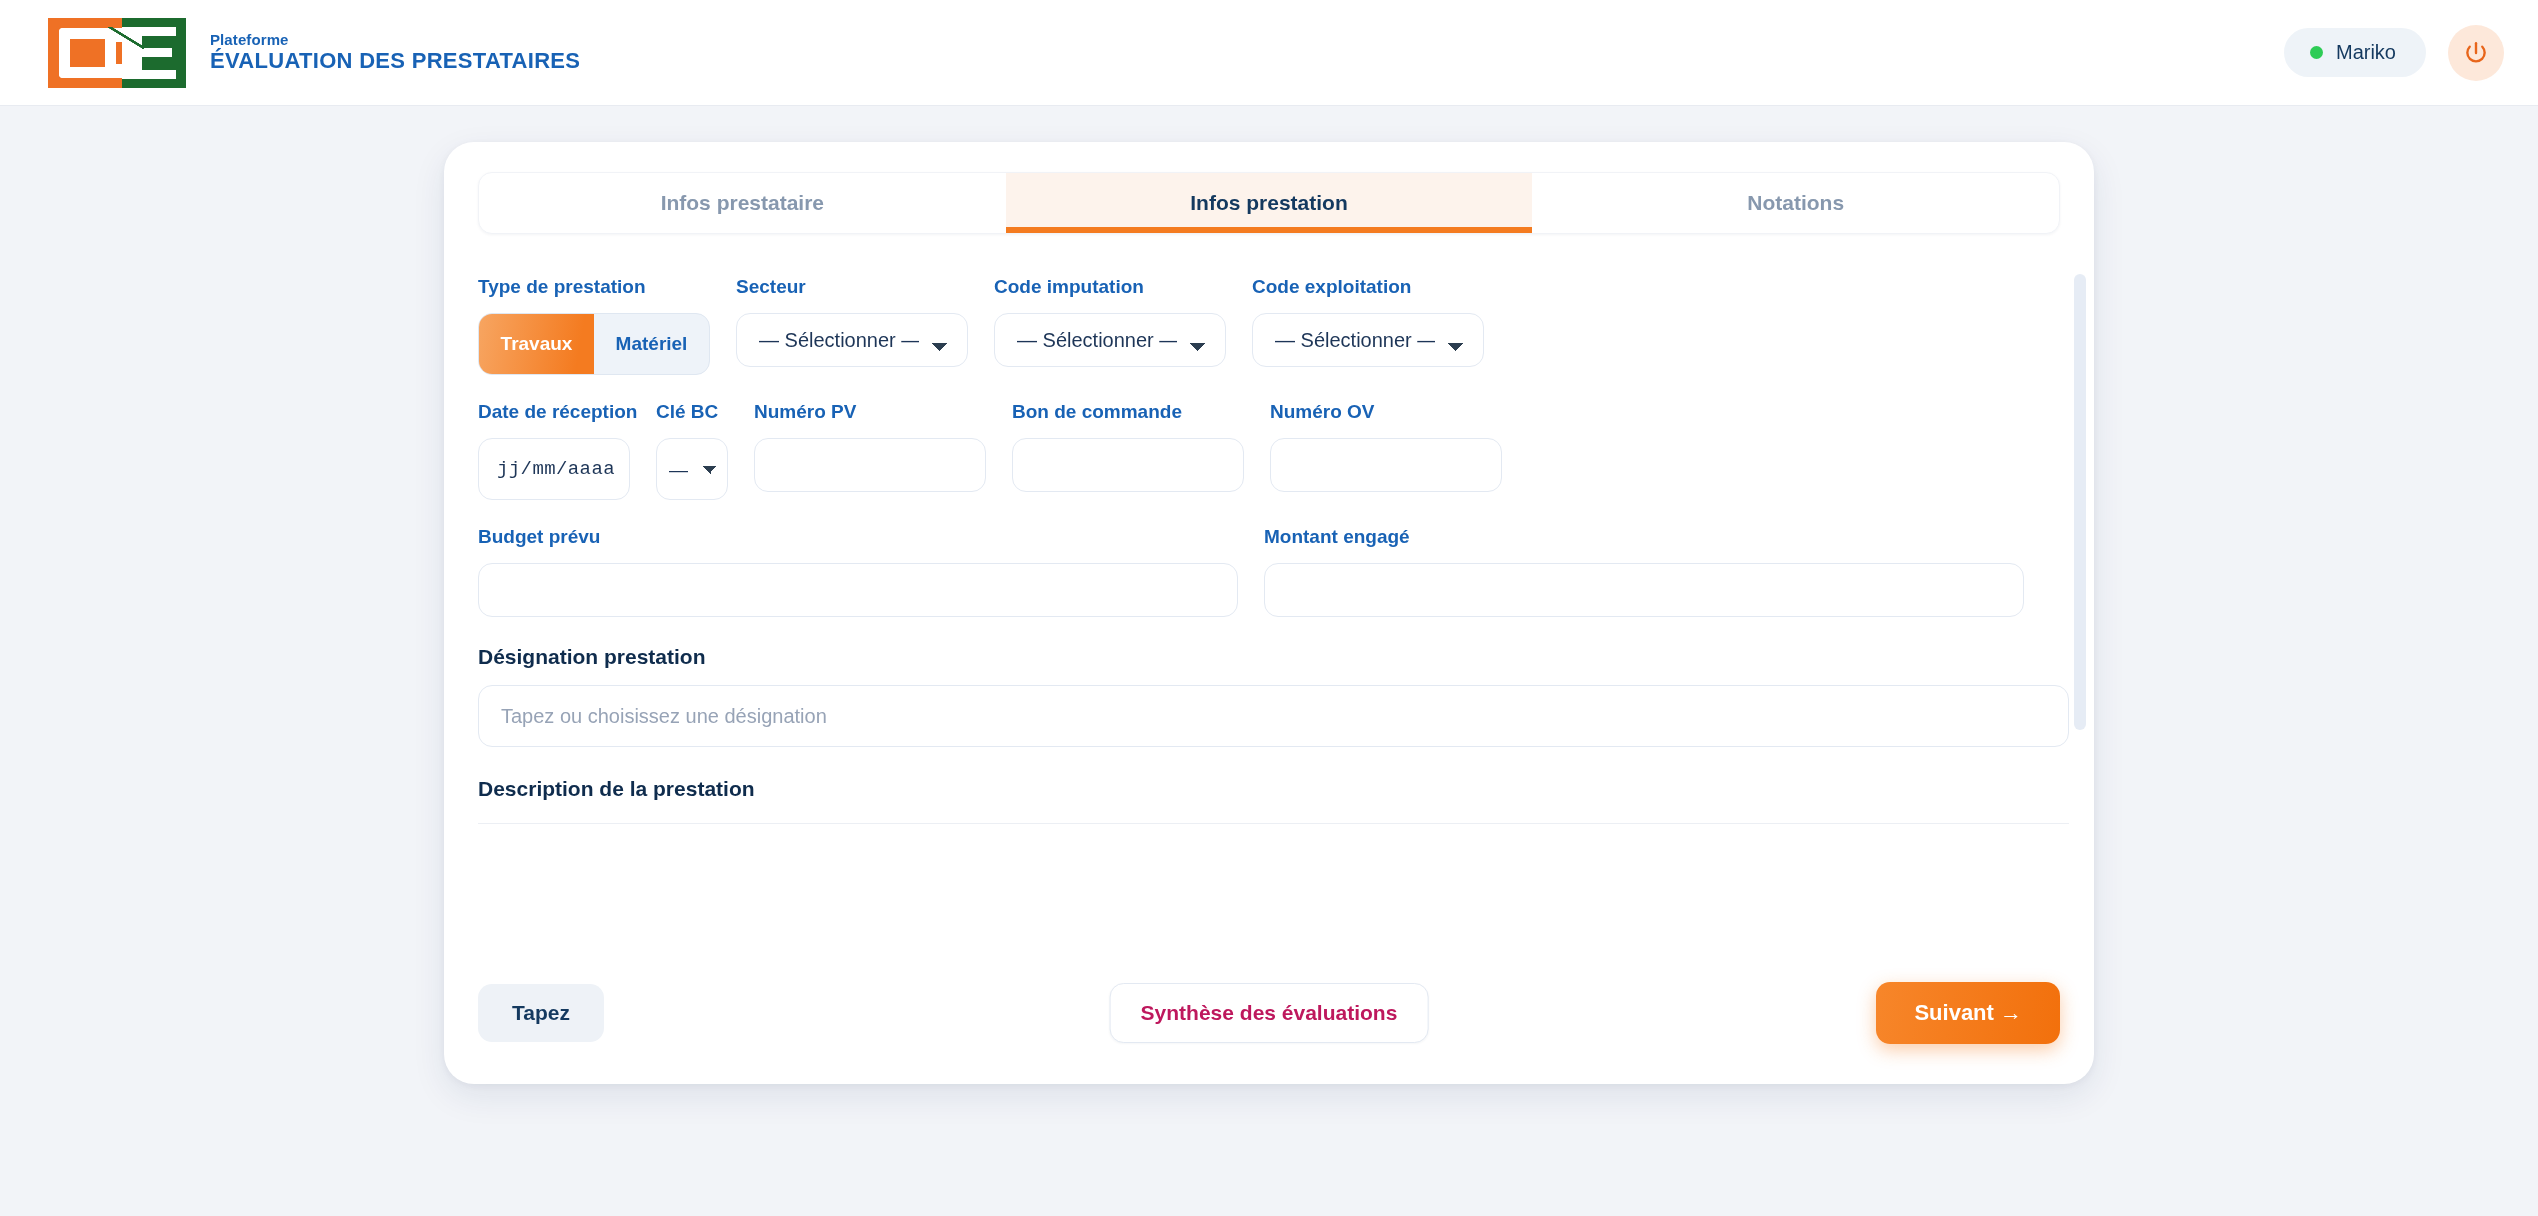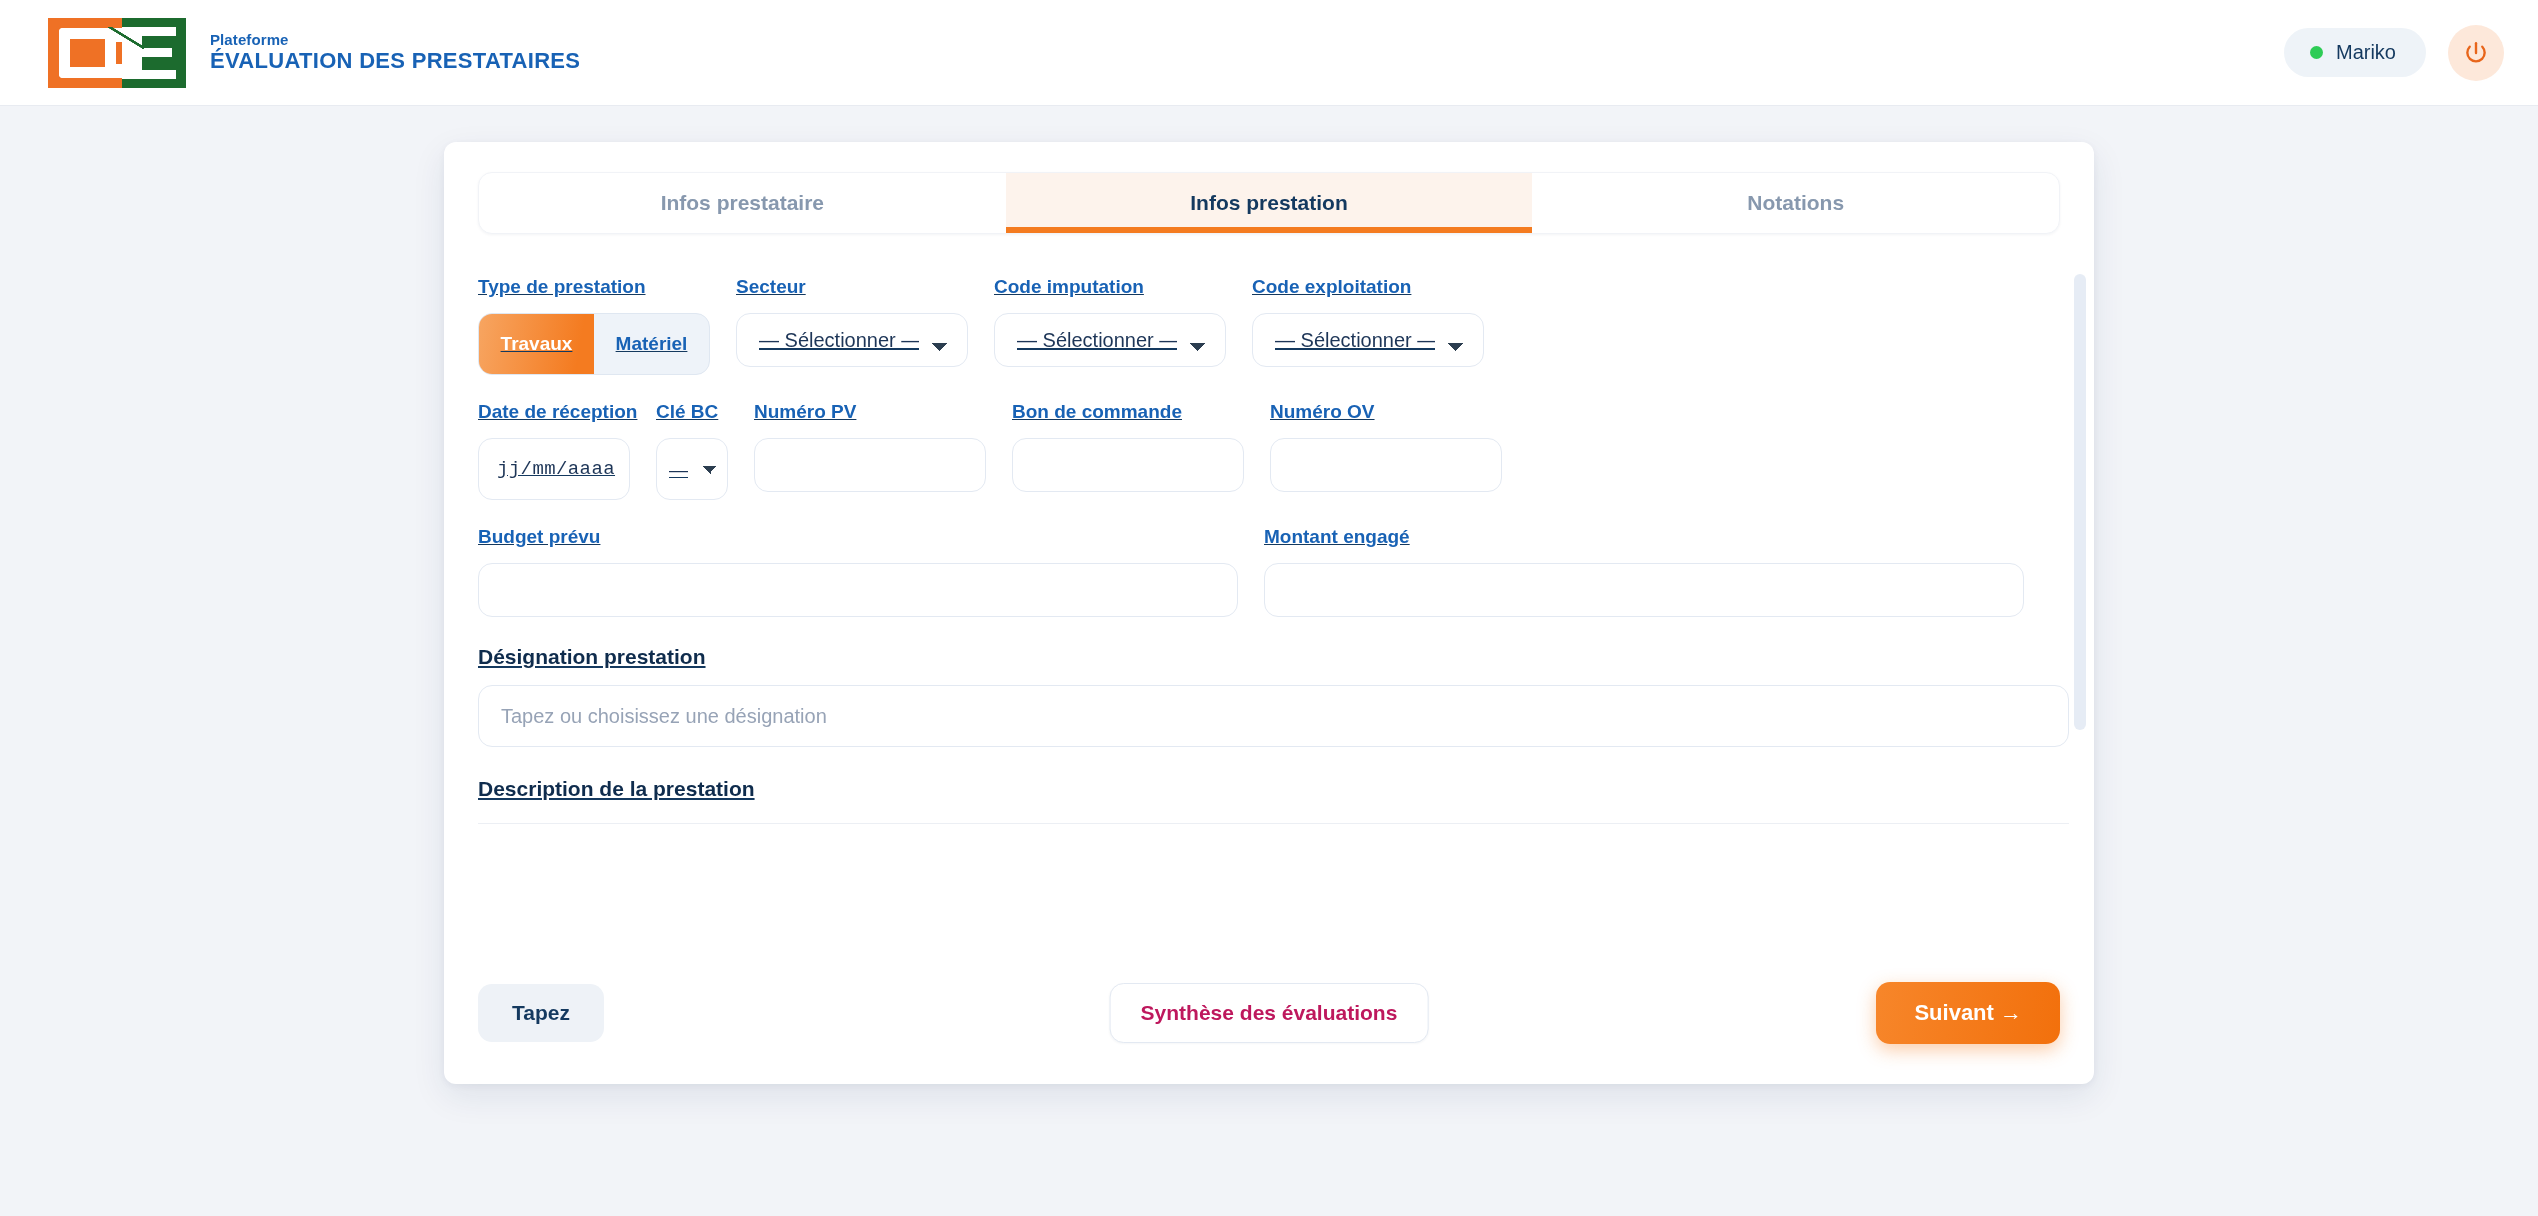--- a/index.html
+++ b/index.html
@@ -145,21 +145,21 @@
 
   
   .page-wrap {
     padding: 36px 0 0 0;
     display: flex;
     justify-content: center;
   }
   .card {
     width: 1650px;
     background: #ffffff;
-    border-radius: 12px;
+    border-radius: 30px;
     box-shadow: 0 12px 34px rgba(27,49,86,.09), 0 2px 7px rgba(27,49,86,.05);
     padding: 0 0 0 0;
     overflow: hidden;
     position: relative;
   }
 
   
   .tabs {
     margin: 30px 34px 0 34px;
     height: 62px;
@@ -195,21 +195,20 @@
     height: 6px;
     background: #f47b20;
   }
 
   
   .form-scroll {
     position: relative;
     padding: 42px 25px 4px 34px;
     height: 722px;
     overflow: hidden;
-    text-decoration: underline;
   }
   .fake-scrollbar {
     position: absolute;
     top: 40px;
     right: 8px;
     width: 12px;
     height: 456px;
     background: #e6ecf5;
     border-radius: 8px;
   }

